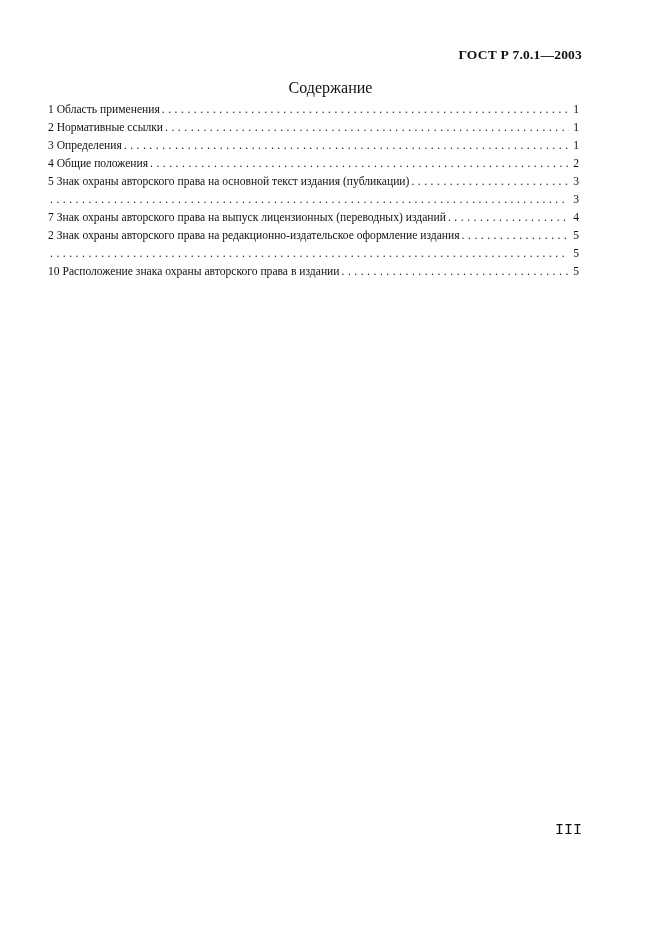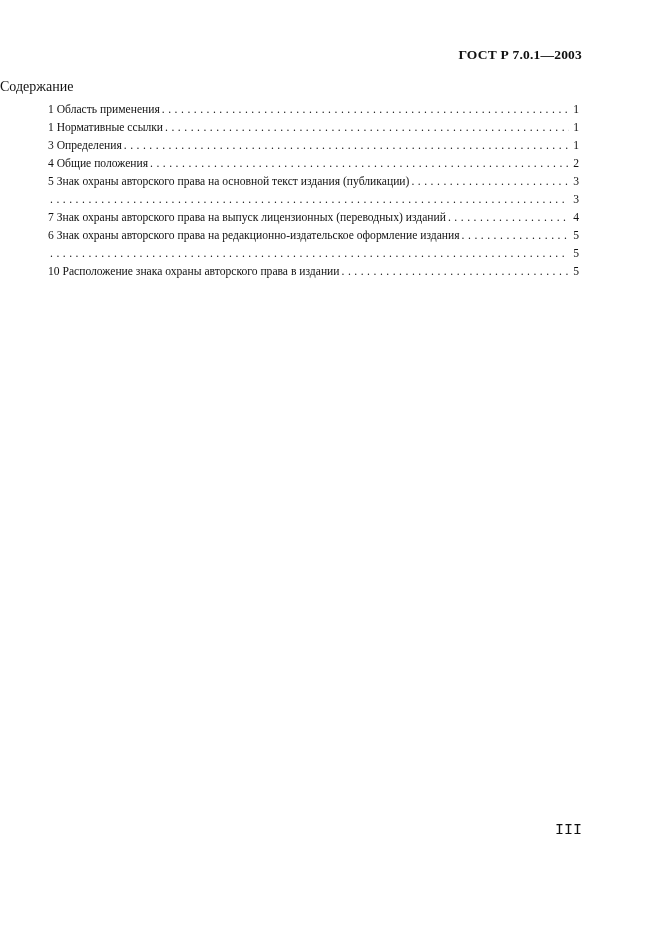--- a/index.html
+++ b/index.html
@@ -21,21 +21,22 @@
     right: 79px;
     font-size: 13.5px;
     font-weight: bold;
     letter-spacing: 0.2px;
   }
   .toc-title {
     position: absolute;
     top: 79px;
     left: 0;
     width: 661px;
-    font-size: 14px;
+    text-align: center;
+    font-size: 16px;
   }
   .toc {
     position: absolute;
     top: 101px;
     left: 48px;
     width: 531px;
   }
   .toc-row {
     display: flex;
     align-items: center;
@@ -80,21 +81,21 @@
 
 <div class="toc-title">Содержание</div>
 
 <div class="toc">
   <div class="toc-row">
     <span class="toc-text">1  Область применения</span>
     <span class="toc-leader"></span>
     <span class="toc-page">1</span>
   </div>
   <div class="toc-row">
-    <span class="toc-text">1  Нормативные ссылки</span>
+    <span class="toc-text">2  Нормативные ссылки</span>
     <span class="toc-leader"></span>
     <span class="toc-page">1</span>
   </div>
   <div class="toc-row">
     <span class="toc-text">3  Определения</span>
     <span class="toc-leader"></span>
     <span class="toc-page">1</span>
   </div>
   <div class="toc-row">
     <span class="toc-text">4  Общие положения</span>
@@ -109,21 +110,21 @@
   <div class="toc-row">
     <span class="toc-leader"></span>
     <span class="toc-page">3</span>
   </div>
   <div class="toc-row">
     <span class="toc-text">7  Знак охраны авторского права на выпуск лицензионных (переводных) изданий</span>
     <span class="toc-leader"></span>
     <span class="toc-page">4</span>
   </div>
   <div class="toc-row">
-    <span class="toc-text">6  Знак охраны авторского права на редакционно-издательское оформление издания</span>
+    <span class="toc-text">2  Знак охраны авторского права на редакционно-издательское оформление издания</span>
     <span class="toc-leader"></span>
     <span class="toc-page">5</span>
   </div>
   <div class="toc-row">
     <span class="toc-leader"></span>
     <span class="toc-page">5</span>
   </div>
   <div class="toc-row">
     <span class="toc-text">10  Расположение знака охраны авторского права в издании</span>
     <span class="toc-leader"></span>

